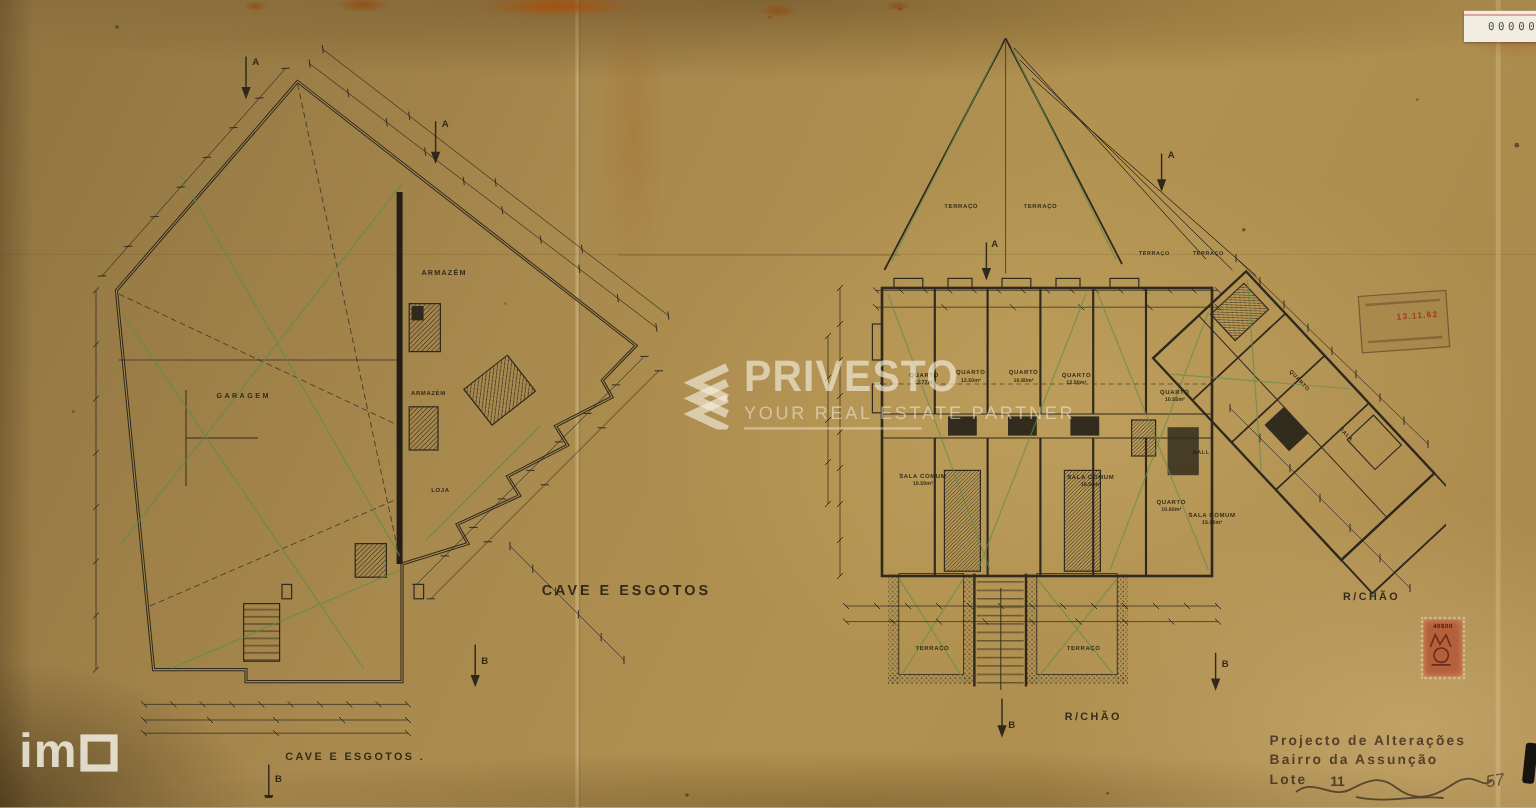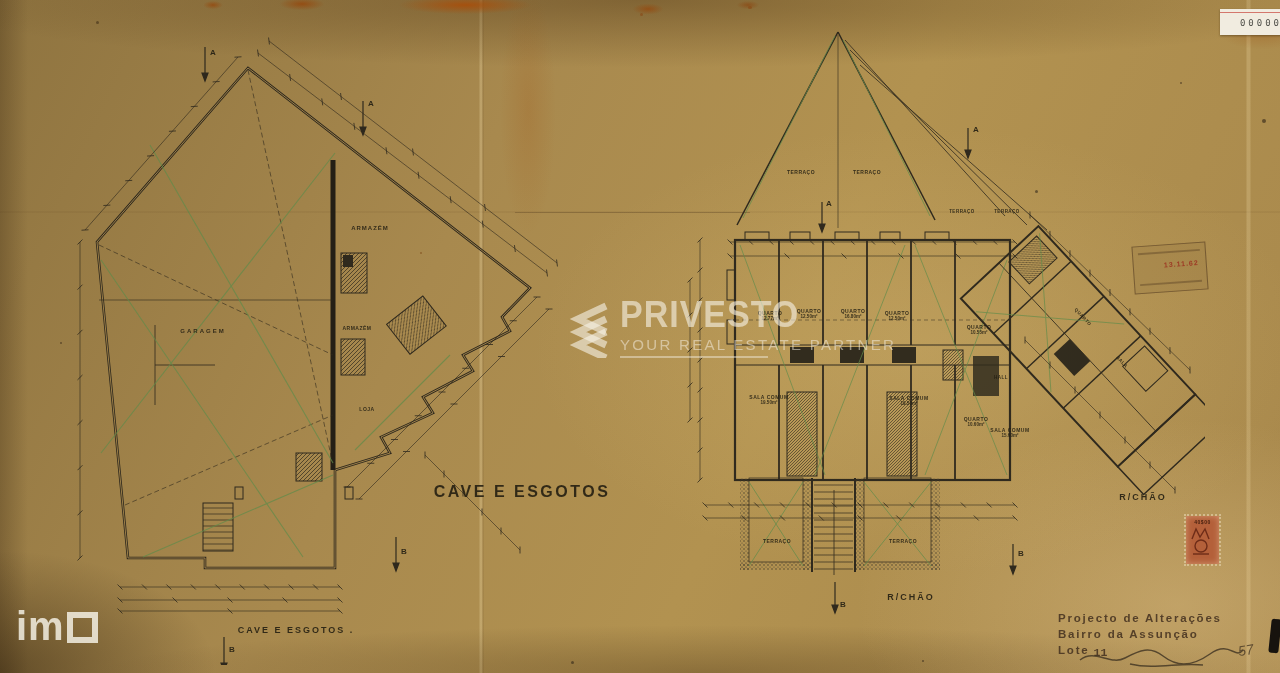--- a/index.html
+++ b/index.html
@@ -25,36 +25,36 @@
       linear-gradient(180deg, rgba(0,0,0,0) 211px, rgba(80,50,20,0.14) 212px, rgba(0,0,0,0) 213px),
       linear-gradient(115deg,#8f7440,#a8894e 35%,#b29250 60%,#a8884c);
   }
   svg.plan{position:absolute;opacity:.93;}
   .lbl,.lbl2,.cap,.mk{position:absolute;transform:translate(-50%,-50%);color:#211d12;white-space:nowrap;opacity:.88;}
   .lbl{font-size:6px;letter-spacing:1px;font-weight:bold;}
   .lbl.xs{font-size:5px;letter-spacing:.5px;}
   .lbl2{display:flex;flex-direction:column;align-items:center;font-weight:bold;}
   .lbl2 i{font-style:normal;font-size:5px;letter-spacing:.5px;line-height:6px;}
   .lbl2 i.a{font-size:4.5px;letter-spacing:0;}
-  .cap{font-size:16px;letter-spacing:2.5px;font-weight:bold;color:#241f12;opacity:.9;}
+  .cap{font-size:12px;letter-spacing:2.5px;font-weight:bold;color:#241f12;opacity:.9;}
   .cap.small{font-size:9px;letter-spacing:2px;}
   .mk{font-size:8px;font-weight:bold;opacity:.9;}
   .rot{transform:translate(-50%,-50%) rotate(47deg);}
   
   .privesto{position:absolute;left:562px;top:296px;display:flex;align-items:flex-end;color:rgba(245,240,228,0.62);}
   .pv-icon{width:48px;height:56px;margin-top:4px;}
   .pv-text{margin-left:10px;display:flex;flex-direction:column;}
   .pv-brand{font-size:34px;font-weight:bold;letter-spacing:1px;line-height:34px;transform:scaleY(1.08);transform-origin:top left;}
   .pv-tag{font-size:15px;letter-spacing:2.3px;margin-top:6px;color:rgba(245,240,228,0.52);}
   .pv-rule{height:2px;background:rgba(245,240,228,0.45);margin-top:3px;width:148px;}
   .imov{position:absolute;left:16px;top:604px;font-size:40px;font-weight:bold;color:rgba(250,247,238,0.8);letter-spacing:1px;display:flex;align-items:center;}
   .imov .sq{display:inline-block;width:19px;height:19px;border:6px solid rgba(250,247,238,0.8);margin:2px 2px 0 2px;}
   
   .titleblock{position:absolute;left:1058px;top:610px;width:200px;text-align:left;color:#43301f;font-size:11.5px;font-weight:bold;letter-spacing:1.8px;line-height:16px;opacity:.85;}
-  .titleblock .lot{position:relative;top:2px;margin-left:4px;letter-spacing:0;font-family:Liberation Mono, monospace;}
+  .titleblock .lot{position:relative;top:2px;margin-left:19px;letter-spacing:0;}
   .hand57{position:absolute;left:1238px;top:642px;font-size:14px;font-style:italic;color:#4a3a26;transform:rotate(-10deg);opacity:.8;}
   
   .sticker{position:absolute;left:1220px;top:9px;width:70px;height:26px;background:#f1ece0;box-shadow:0 1px 2px rgba(40,25,5,.4);}
   .sticker .redline{position:absolute;left:0;top:3px;width:100%;height:1px;background:rgba(200,70,60,.7);}
   .sticker .digits{position:absolute;right:8px;top:9px;font-family:"DejaVu Sans Mono",monospace;font-size:9px;letter-spacing:3px;color:#50504a;}
   .inkstamp{position:absolute;left:1133px;top:244px;width:72px;height:46px;border:1.5px solid rgba(70,45,25,.5);transform:rotate(-4deg);background:rgba(120,90,50,.14);}
   .inkstamp .bar{position:absolute;left:5px;right:5px;height:2px;background:rgba(70,45,25,.35);}
   .inkstamp .date{position:absolute;right:7px;top:16px;font-size:7px;font-weight:bold;color:rgba(155,40,28,.8);letter-spacing:1px;}
   .fiscal{position:absolute;left:1186px;top:516px;width:33px;height:48px;background:#b4603a;outline:2px dotted rgba(225,205,165,.7);box-shadow:inset 0 0 6px rgba(250,220,180,.45);text-align:center;}
   .fiscal .val{font-size:5px;font-weight:bold;color:#47200f;margin-top:3px;letter-spacing:.5px;}

